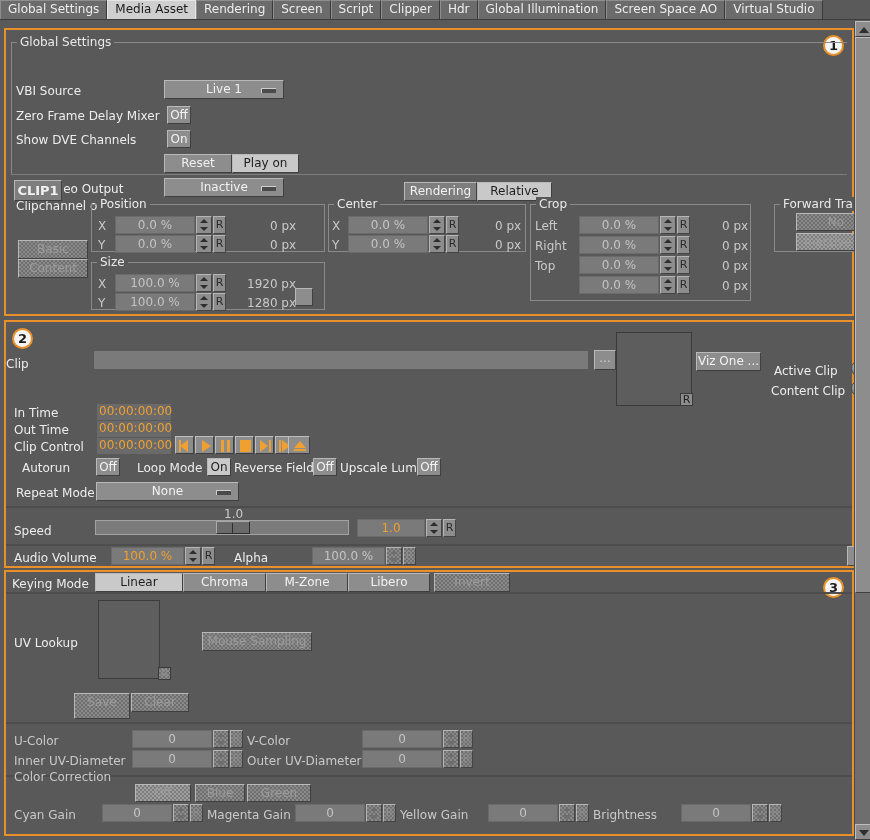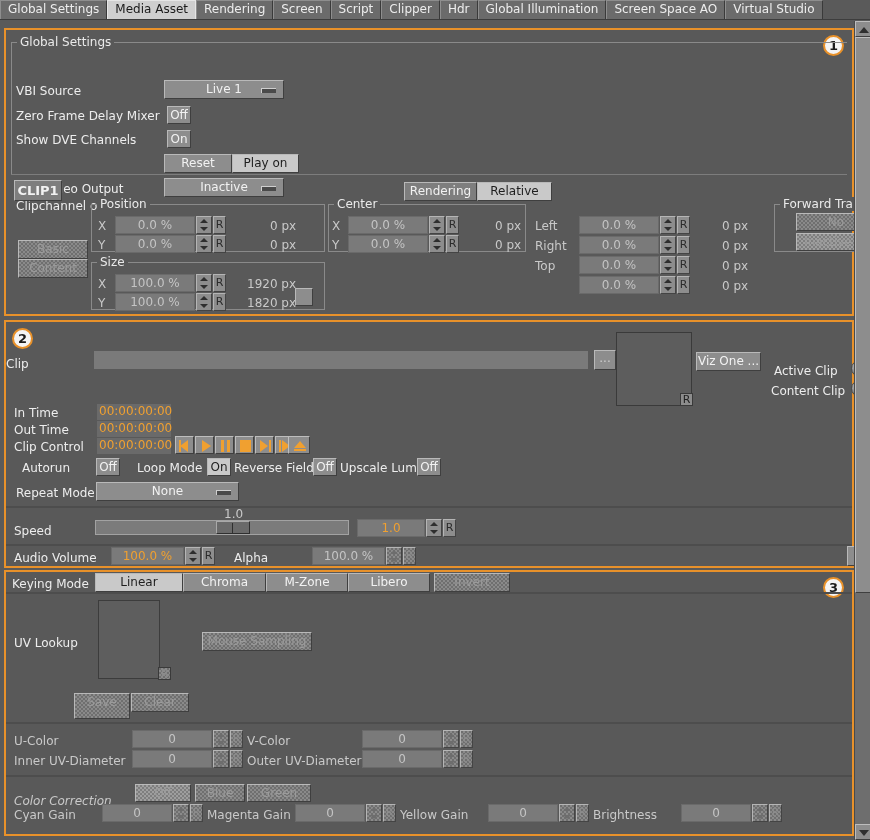--- a/index.html
+++ b/index.html
@@ -275,21 +275,21 @@
     <div class="rbtn" style="left:207px; top:244px; height:18px; line-height:16px;">R</div>
     <span class="lbl dim" style="left:241px; top:247px;">1920 px</span>
 
     <span class="lbl dim" style="left:92px; top:266px;">Y</span>
     <div class="field" style="left:109px; top:263px; width:80px; height:18px;">100.0 %</div>
     <div class="spin" style="left:190px; top:263px; height:18px;">
         <i class="ar up"></i>
         <i class="ar dn"></i>
       </div>
     <div class="rbtn" style="left:207px; top:263px; height:18px; line-height:16px;">R</div>
-    <span class="lbl dim" style="left:241px; top:266px;">1820 px</span>
+    <span class="lbl dim" style="left:241px; top:266px;">1280 px</span>
     <div class="btn" style="left:289px; top:258px; width:18px; height:18px;"></div>
 
     <div class="group" style="left:322px; top:174px; width:198px; height:48px;">
       <span class="glabel">Center</span>
     </div>
     <span class="lbl dim" style="left:326px; top:189px;">X</span>
     <div class="field" style="left:342px; top:186px; width:80px; height:18px;">0.0 %</div>
     <div class="spin" style="left:423px; top:186px; height:18px;">
         <i class="ar up"></i>
         <i class="ar dn"></i>
@@ -299,20 +299,23 @@
 
     <span class="lbl dim" style="left:326px; top:208px;">Y</span>
     <div class="field" style="left:342px; top:205px; width:80px; height:18px;">0.0 %</div>
     <div class="spin" style="left:423px; top:205px; height:18px;">
         <i class="ar up"></i>
         <i class="ar dn"></i>
       </div>
     <div class="rbtn" style="left:440px; top:205px; height:18px; line-height:16px;">R</div>
     <span class="lbl dim" style="left:489px; top:208px;">0 px</span>
 
+    <div class="group" style="left:524px; top:174px; width:221px; height:97px;">
+      <span class="glabel">Crop</span>
+    </div>
     <span class="lbl dim" style="left:529px; top:189px;">Left</span>
     <div class="field" style="left:573px; top:186px; width:80px; height:18px;">0.0 %</div>
     <div class="spin" style="left:654px; top:186px; height:18px;">
         <i class="ar up"></i>
         <i class="ar dn"></i>
       </div>
     <div class="rbtn" style="left:671px; top:186px; height:18px; line-height:16px;">R</div>
     <span class="lbl dim" style="left:716px; top:189px;">0 px</span>
 
     <span class="lbl dim" style="left:529px; top:209px;">Right</span>
@@ -507,21 +510,21 @@
     <span class="lbl dim" style="left:241px; top:182px;">Outer UV-Diameter</span>
     <div class="field" style="left:356px; top:178px; width:80px; height:18px;">0</div>
     <div class="spin disabled" style="left:437px; top:178px; height:18px;">
         <i class="ar up"></i>
         <i class="ar dn"></i>
       </div>
     <div class="rbtn disabled" style="left:454px; top:178px; height:18px; line-height:16px;">R</div>
 
     <div class="hdiv" style="left:0px; top:203px; width:846px;"></div>
 
-    <span class="lbl dim" style="left:8px; top:222px;font-style:italic;">Color Correction</span>
+    <span class="lbl dim" style="left:8px; top:198px;">Color Correction</span>
     <div class="btn sel disabled" style="left:129px; top:212px; width:56px; height:18px; line-height:16px;">Off</div>
     <div class="btn disabled" style="left:189px; top:212px; width:50px; height:18px; line-height:16px;">Blue</div>
     <div class="btn disabled" style="left:241px; top:212px; width:64px; height:18px; line-height:16px;">Green</div>
 
     <span class="lbl dim" style="left:8px; top:236px;">Cyan Gain</span>
     <div class="field" style="left:96px; top:232px; width:70px; height:18px;">0</div>
     <div class="spin disabled" style="left:167px; top:232px; height:18px;">
         <i class="ar up"></i>
         <i class="ar dn"></i>
       </div>

